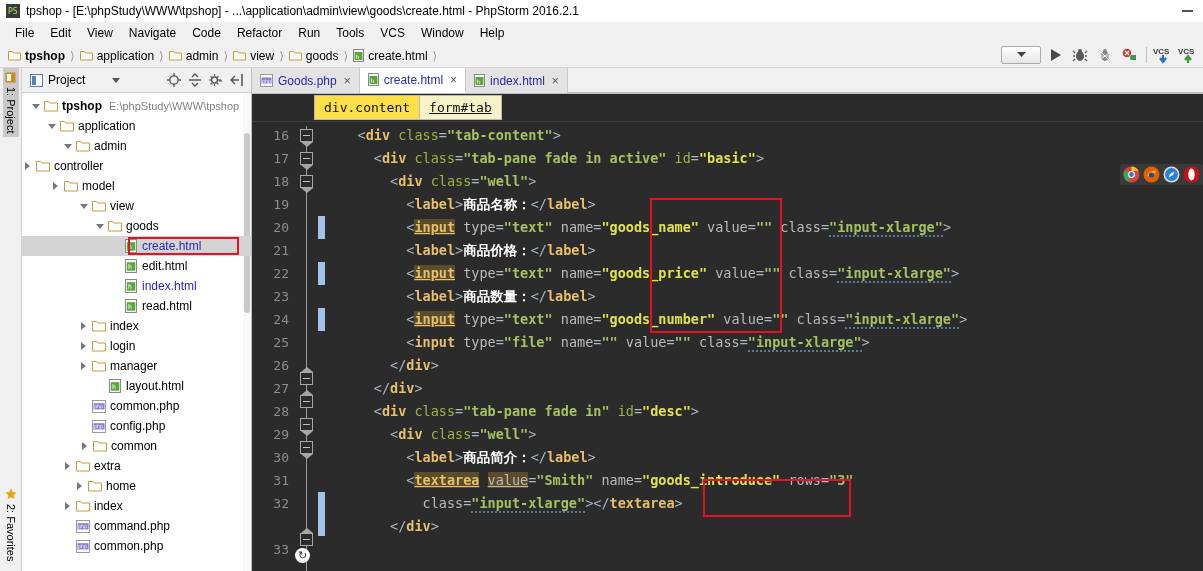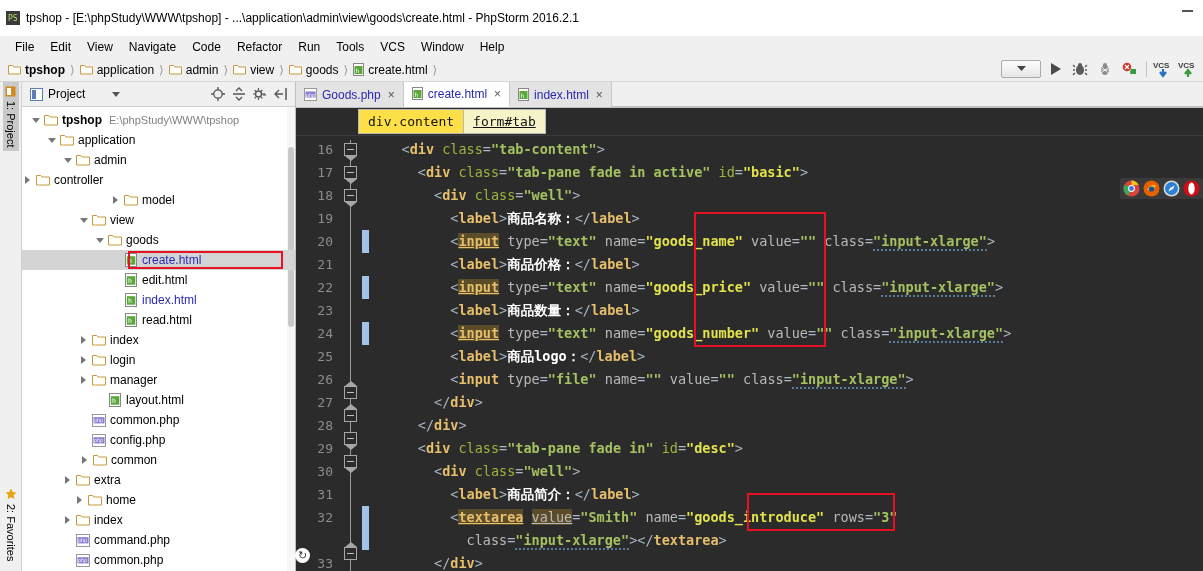--- a/index.html
+++ b/index.html
@@ -4,21 +4,21 @@
 <style>
   * { box-sizing: border-box; margin:0; padding:0; }
   body {
     width:1203px; height:571px; overflow:hidden;
     font-family:"Liberation Sans", sans-serif;
     font-size:12px; color:#000; background:#f0f0f0;
   }
   .app { width:1203px; height:571px; display:flex; flex-direction:column; background:#f0f0f0; }
 
   
-  .titlebar { height:36px; display:flex; align-items:center; background:#ffffff; padding-left:6px; position:relative; }
+  .titlebar { height:22px; display:flex; align-items:center; background:#ffffff; padding-left:6px; position:relative; }
   .titlebar .tb-icon { width:14px; height:14px; margin-right:6px; display:flex; align-items:center; justify-content:center; }
   .titlebar .tb-text { font-size:12px; color:#000; white-space:nowrap; }
   .win-buttons { position:absolute; right:0; top:0; height:22px; display:flex; }
   .win-btn { width:32px; height:22px; display:flex; align-items:center; justify-content:center; }
   .win-btn .bar { width:11px; height:2px; background:#555; }
 
   
   .menubar { height:22px; display:flex; align-items:center; background:#f0f0f0; padding-left:8px; gap:2px; }
   .menu-item { padding:2px 7px; font-size:12px; color:#000; white-space:nowrap; }
 
@@ -36,21 +36,21 @@
   
   .main { flex:1; display:flex; min-height:0; }
 
   
   .rail { width:22px; background:#f0f0f0; display:flex; flex-direction:column; align-items:center; border-right:1px solid #d0d0d0; position:relative; }
   .rail-tab { writing-mode:vertical-rl; font-size:11px; padding:4px 2px; display:flex; align-items:center; gap:4px; white-space:nowrap; }
   .rail-tab.active { background:#c9c9c9; }
   .rail-tab.bottom { position:absolute; bottom:6px; }
 
   
-  .project-col { width:274px; display:flex; flex-direction:column; background:#fde047; border-right:1px solid #c0c0c0; }
+  .project-col { width:230px; display:flex; flex-direction:column; background:#fde047; border-right:1px solid #c0c0c0; }
   .proj-header { height:25px; display:flex; align-items:center; background:#f0f0f0; border-bottom:1px solid #d0d0d0; padding:0 4px; }
   .proj-title { display:flex; align-items:center; gap:5px; font-size:12px; padding:2px 6px 2px 4px; }
   .proj-caret { border-left:4px solid transparent; border-right:4px solid transparent; border-top:5px solid #555; margin-left:22px; }
   .proj-tools { margin-left:auto; display:flex; align-items:center; gap:4px; padding-right:2px; }
   .proj-tool { width:17px; height:17px; display:flex; align-items:center; justify-content:center; }
 
   .tree { flex:1; overflow:hidden; background:#fff; padding-top:3px; position:relative; }
   .trow { height:20px; display:flex; align-items:center; font-size:12px; white-space:nowrap; position:relative; }
   .trow.selected { background:#d4d4d4; }
   .twist { width:11px; height:11px; margin-right:2px; display:flex; align-items:center; justify-content:center; flex:0 0 auto; }
@@ -372,21 +372,21 @@
               <span class="twist">
                 <span class="tri-right"></span>
               </span>
               <span class="tico">
                 <svg width="14" height="12" viewBox="0 0 14 12">
                   <path d="M0.5 1.5h4.3l1.2 1.5h7.5v8h-13z" fill="#fff" stroke="#c79a3c" stroke-width="1"></path>
                 </svg>
               </span>
               <span class="tlabel">controller</span>
             </div>
-            <div class="trow" style="padding-left: 88px;">
+            <div class="trow" style="padding-left: 28px;">
               <span class="twist">
                 <span class="tri-right"></span>
               </span>
               <span class="tico">
                 <svg width="14" height="12" viewBox="0 0 14 12">
                   <path d="M0.5 1.5h4.3l1.2 1.5h7.5v8h-13z" fill="#fff" stroke="#c79a3c" stroke-width="1"></path>
                 </svg>
               </span>
               <span class="tlabel">model</span>
             </div>
@@ -701,21 +701,20 @@
           <div class="cline"><span class="brk">          &lt;</span><span class="tag hl undl">input</span> <span class="attr">type</span><span class="brk">=</span><span class="val">"text"</span> <span class="attr">name</span><span class="brk">=</span><span class="valy">"goods_name"</span> <span class="attr">value</span><span class="brk">=</span><span class="val">""</span> <span class="attr">class</span><span class="brk">=</span><span class="val squig">"input-xlarge"</span><span class="brk">&gt;</span></div>
 
           <div class="cline"><span class="brk">          &lt;</span><span class="tag">label</span><span class="brk">&gt;</span><span class="txt">商品价格：</span><span class="brk">&lt;/</span><span class="tag">label</span><span class="brk">&gt;</span></div>
 
           <div class="cline"><span class="brk">          &lt;</span><span class="tag hl undl">input</span> <span class="attr">type</span><span class="brk">=</span><span class="val">"text"</span> <span class="attr">name</span><span class="brk">=</span><span class="valy">"goods_price"</span> <span class="attr">value</span><span class="brk">=</span><span class="val">""</span> <span class="attr">class</span><span class="brk">=</span><span class="val squig">"input-xlarge"</span><span class="brk">&gt;</span></div>
 
           <div class="cline"><span class="brk">          &lt;</span><span class="tag">label</span><span class="brk">&gt;</span><span class="txt">商品数量：</span><span class="brk">&lt;/</span><span class="tag">label</span><span class="brk">&gt;</span></div>
 
           <div class="cline"><span class="brk">          &lt;</span><span class="tag hl undl">input</span> <span class="attr">type</span><span class="brk">=</span><span class="val">"text"</span> <span class="attr">name</span><span class="brk">=</span><span class="valy">"goods_number"</span> <span class="attr">value</span><span class="brk">=</span><span class="val">""</span> <span class="attr">class</span><span class="brk">=</span><span class="val squig">"input-xlarge"</span><span class="brk">&gt;</span></div>
 
-          <div class="cline"><span class="brk">          &lt;</span><span class="tag">label</span><span class="brk">&gt;</span><span class="txt">商品logo：</span><span class="brk">&lt;/</span><span class="tag">label</span><span class="brk">&gt;</span></div>
 
           <div class="cline"><span class="brk">          &lt;</span><span class="tag">input</span> <span class="attr">type</span><span class="brk">=</span><span class="val">"file"</span> <span class="attr">name</span><span class="brk">=</span><span class="val">""</span> <span class="attr">value</span><span class="brk">=</span><span class="val">""</span> <span class="attr">class</span><span class="brk">=</span><span class="val squig">"input-xlarge"</span><span class="brk">&gt;</span></div>
 
           <div class="cline"><span class="brk">        &lt;/</span><span class="tag">div</span><span class="brk">&gt;</span></div>
 
           <div class="cline"><span class="brk">      &lt;/</span><span class="tag">div</span><span class="brk">&gt;</span></div>
 
           <div class="cline"><span class="brk">      &lt;</span><span class="tag">div</span> <span class="attrg">class</span><span class="brk">=</span><span class="val">"tab-pane fade in"</span> <span class="attrg">id</span><span class="brk">=</span><span class="valy">"desc"</span><span class="brk">&gt;</span></div>
 
           <div class="cline"><span class="brk">        &lt;</span><span class="tag">div</span> <span class="attrg">class</span><span class="brk">=</span><span class="val">"well"</span><span class="brk">&gt;</span></div>

